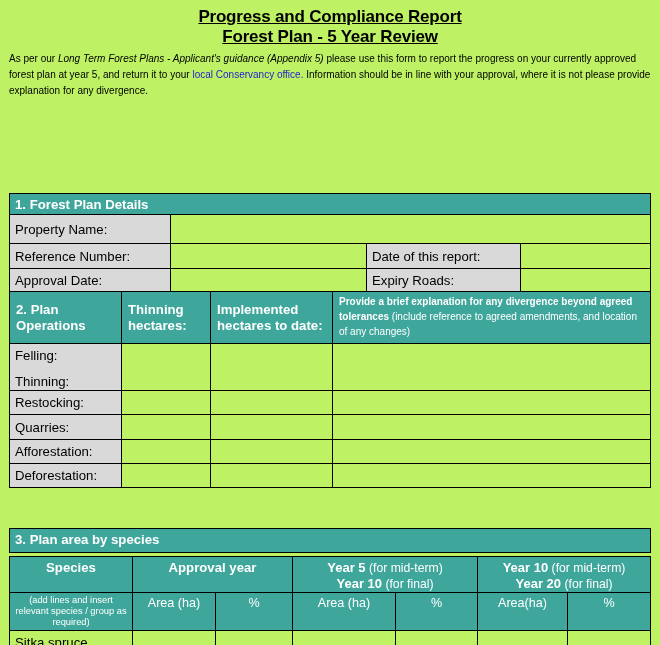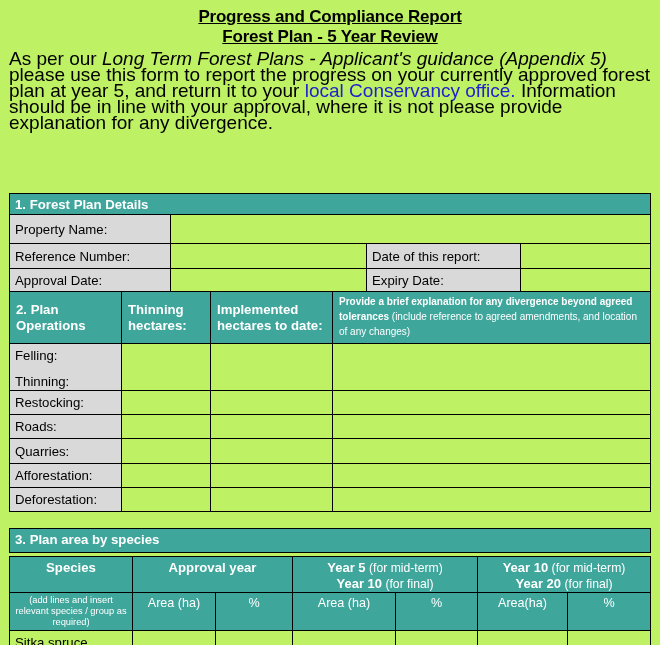--- a/index.html
+++ b/index.html
@@ -3,21 +3,21 @@
 <meta charset="utf-8">
 <style>
   html,body{margin:0;padding:0;background:#fff;}
   .page{position:relative;width:660px;height:645px;background:#bef264;overflow:hidden;
         font-family:Liberation Sans, sans-serif;color:#000;}
   
   .title{position:absolute;top:7px;left:0;width:660px;text-align:center;
          font-size:17px;font-weight:bold;line-height:20px;letter-spacing:-0.2px;}
   .title div span{text-decoration:underline;}
   
-  .intro{position:absolute;top:51px;left:9px;width:643px;font-size:19px;line-height:15.9px;}
+  .intro{position:absolute;top:51px;left:9px;width:643px;font-size:10px;line-height:15.9px;}
   .intro .link{color:#2222CC;cursor:pointer;}
   
   table{border-collapse:collapse;table-layout:fixed;width:641px;padding-left:35px;}
   td{border:1px solid #000;padding:0 5px;font-size:13.2px;vertical-align:middle;overflow:hidden;}
   .teal{background:#3EA69B;color:#fff;}
   .grey{background:#D9D9D9;}
   .band{font-weight:bold;}
   .tbl{position:absolute;left:9px;}
   #t1{top:193px;} #t2{top:291px;} #t3{top:528px;}
   
@@ -69,21 +69,21 @@
       </tr>
       <tr style="height:25px">
         <td class="grey">Reference Number:</td>
         <td></td>
         <td class="grey">Date of this report:</td>
         <td></td>
       </tr>
       <tr style="height:24px">
         <td class="grey">Approval Date:</td>
         <td></td>
-        <td class="grey">Expiry Date:</td>
+        <td class="grey">Expiry Roads:</td>
         <td></td>
       </tr>
     </tbody>
       </table>
   </div>
 
   <div class="tbl" id="t2">
     <table>
       <colgroup>
           <col style="width:112px">
@@ -102,26 +102,20 @@
         <td class="grey dbl">
           <div>Felling:</div>
           <div class="second">Thinning:</div>
         </td>
         <td></td>
         <td></td>
         <td></td>
       </tr>
       <tr style="height:24px">
         <td class="grey">Restocking:</td>
-        <td></td>
-        <td></td>
-        <td></td>
-      </tr>
-      <tr style="height:24px">
-        <td class="grey">Roads:</td>
         <td></td>
         <td></td>
         <td></td>
       </tr>
       <tr style="height:25px">
         <td class="grey">Quarries:</td>
         <td></td>
         <td></td>
         <td></td>
       </tr>

